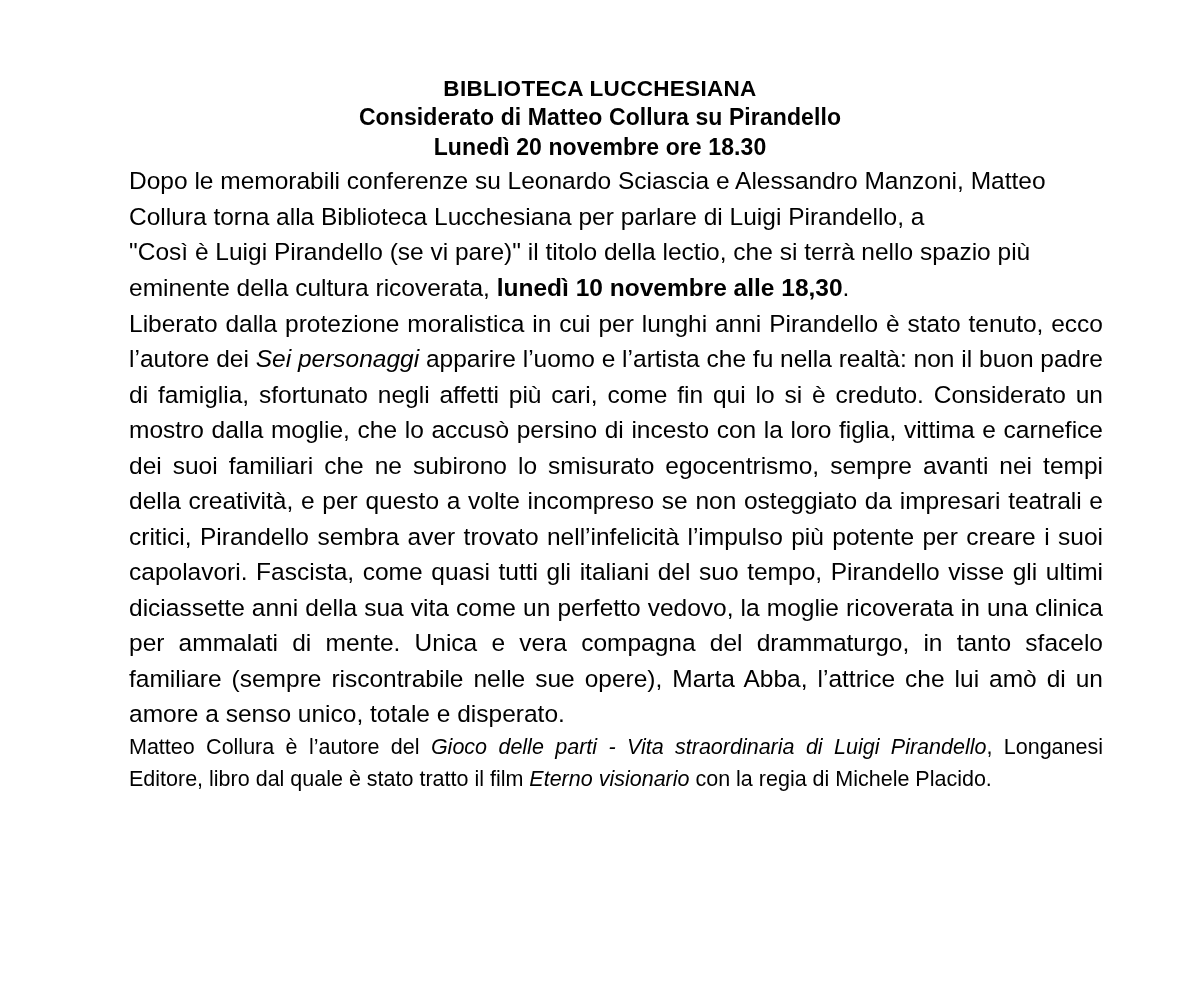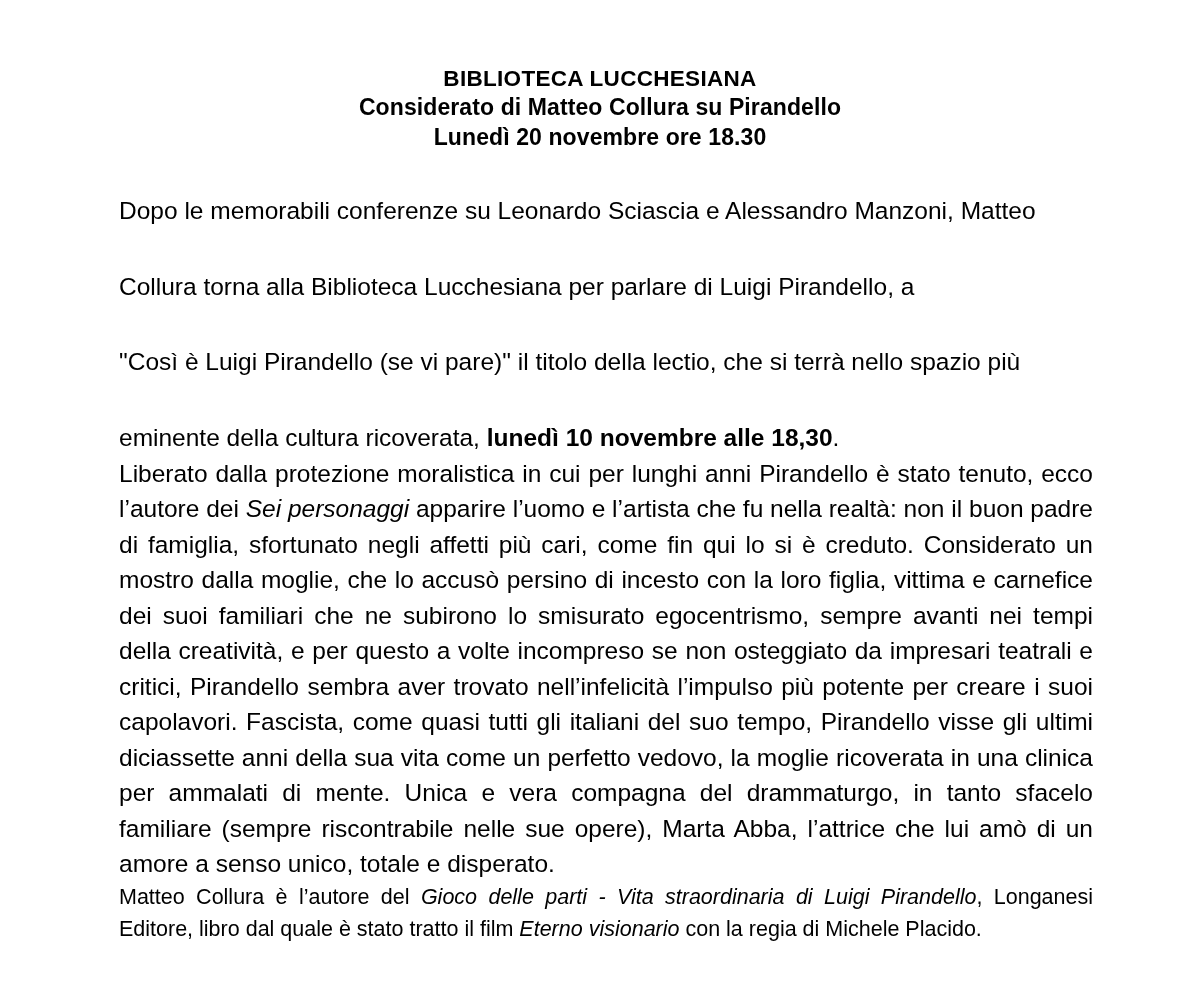--- a/index.html
+++ b/index.html
@@ -14,21 +14,21 @@
     font-family: "Liberation Sans", sans-serif;
     color: #000000;
     -webkit-font-smoothing: antialiased;
   }
   .page {
     position: relative;
     width: 1200px;
     height: 1007px;
     background: #ffffff;
     box-sizing: border-box;
-    padding: 6px;
+    padding: 16px;
   }
   .heading-block {
     text-align: center;
     padding-top: 58px;
   }
   .heading-line {
     font-weight: bold;
     color: #000000;
     line-height: 1.30;
     letter-spacing: 0.1px;
@@ -46,21 +46,21 @@
     margin: 0;
     color: #000000;
   }
 
   .para-intro {
     font-size: 24.5px;
     line-height: 1.455;
     text-align: left;
     margin-top: 43px;
   }
-  .para-intro .ln { display: block; margin-top: 40px; }
+  .para-intro .ln { display: block; }
 
   .para-main {
     font-size: 24.5px;
     line-height: 1.45;
     text-align: justify;
     text-justify: inter-word;
     margin-top: 28px;
   }
 
   .para-note {

